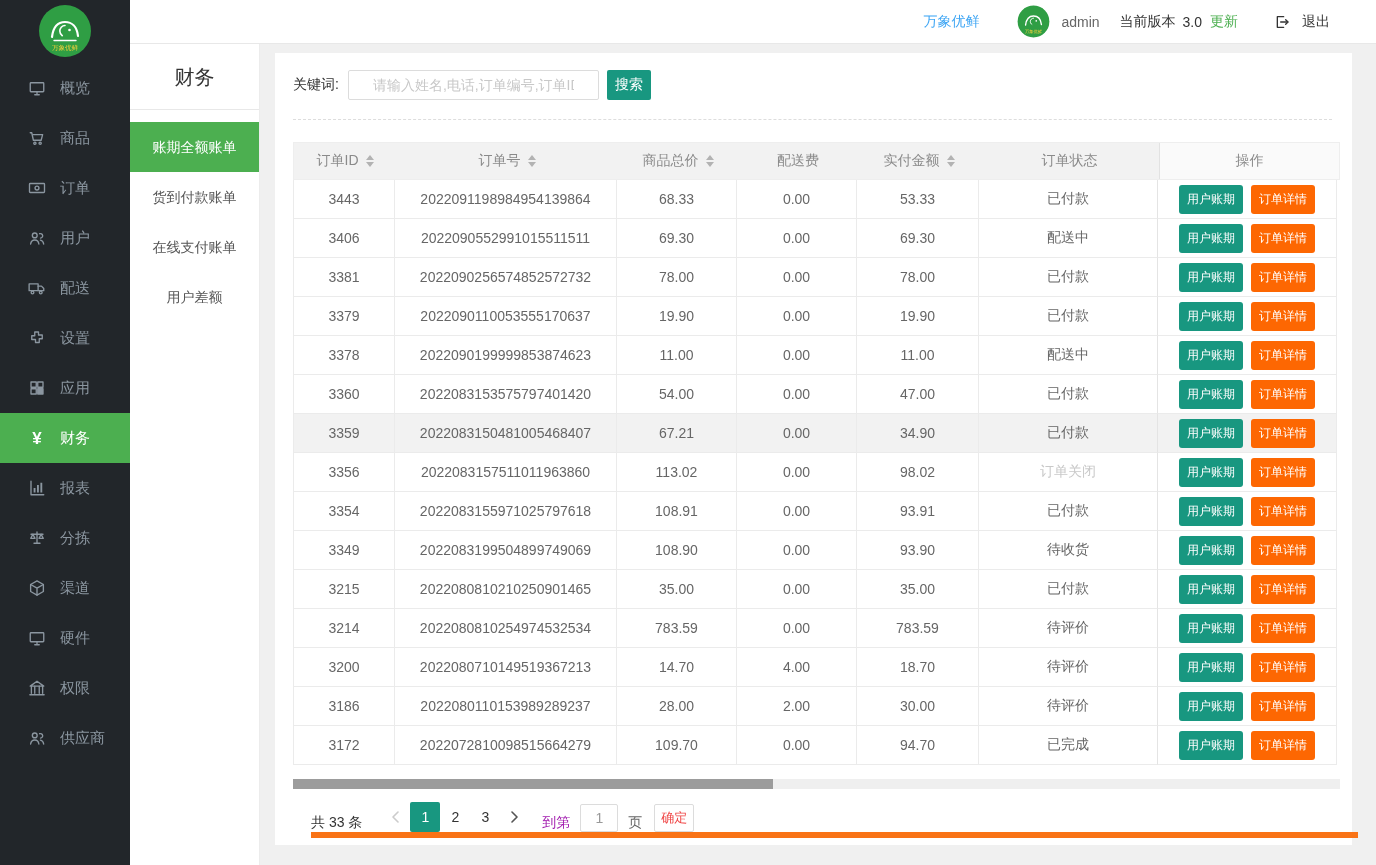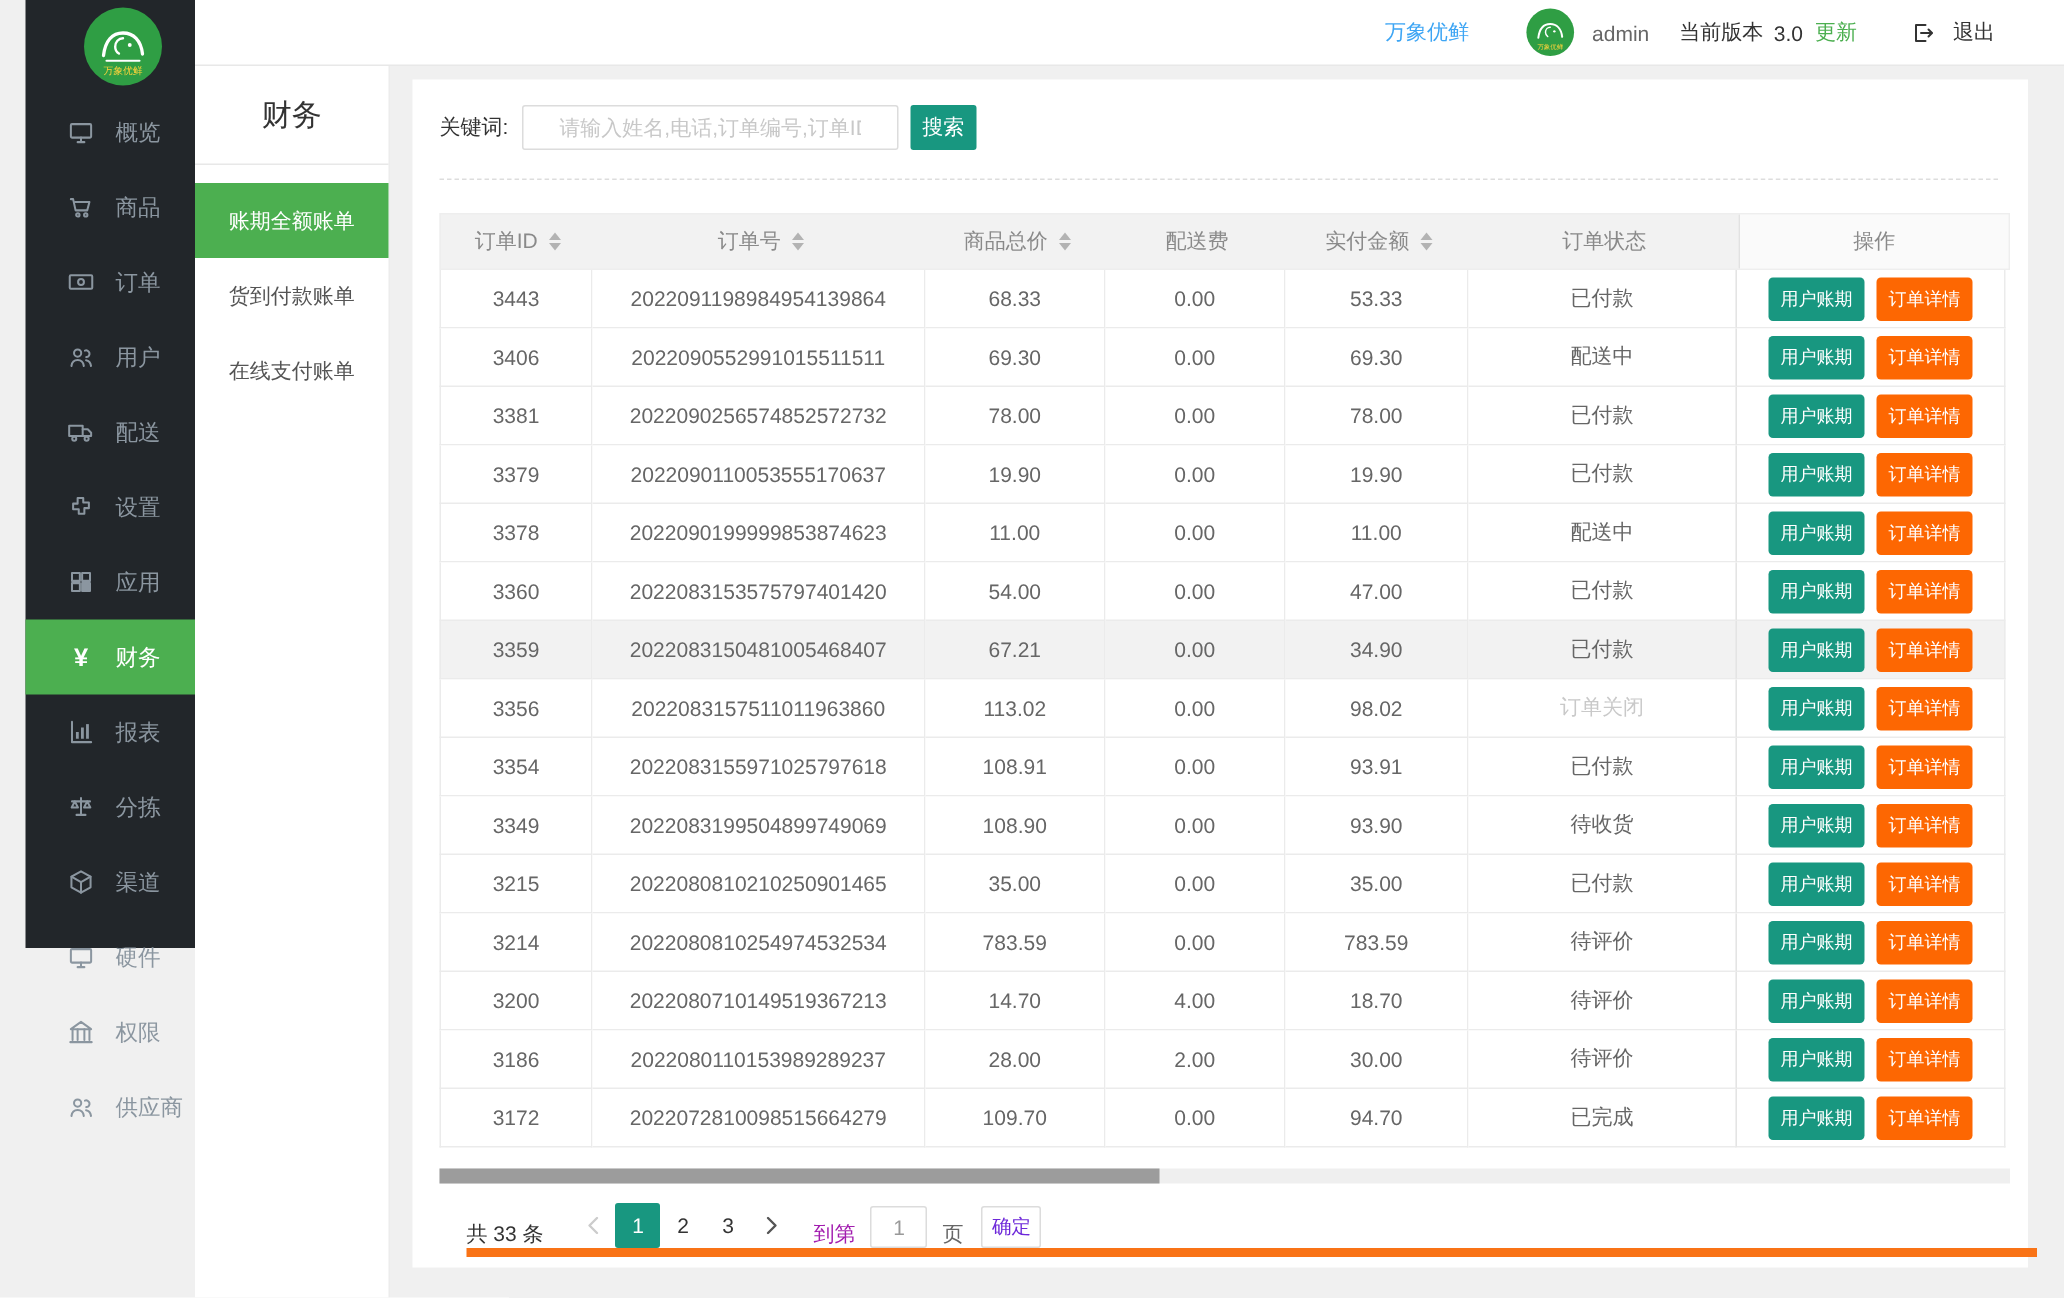--- a/index.html
+++ b/index.html
@@ -16,21 +16,21 @@
     display:flex; align-items:center; justify-content:flex-end; padding-right:46px; }
   .topbar .store-link { color:var(--blue); font-size:14px; cursor:pointer; margin-right:38px; }
   .topbar .avatar { width:33px; height:33px; border-radius:50%; overflow:hidden; cursor:pointer; }
   .topbar .username { color:#666; font-size:14px; margin:0 20px 0 11px; cursor:pointer; }
   .topbar .version-label { color:#333; font-size:14px; }
   .topbar .version-num { color:#333; font-size:14px; margin:0 8px 0 7px; }
   .topbar .update-link { color:var(--green); font-size:14px; cursor:pointer; margin-right:36px;text-align:right; }
   .topbar .logout { display:flex; align-items:center; gap:12px; color:#333; font-size:14px; cursor:pointer; }
   .topbar .logout svg { width:16px; height:16px; }
   
-  .sidebar { position:absolute; left:17px; top:0; width:130px; height:632px; background:#22262a; }
+  .sidebar { position:absolute; left:0; top:0; width:130px; height:865px; background:#22262a; }
   .logo-wrap { width:54px; height:54px; margin:4px auto 5px; }
   .menu-item { height:50px; display:flex; align-items:center; padding-left:27px; gap:13px;
     color:#8b96a0; font-size:15px; cursor:pointer; }
   .menu-item .ic { width:20px; height:20px; display:flex; align-items:center; justify-content:center; }
   .menu-item.active { background:var(--green); color:#fff; }
   .yuan-glyph { font-size:17px; font-weight:bold; line-height:1; }
   
   .submenu { position:absolute; left:130px; top:44px; width:130px; height:821px;
     background:#fff; border-right:1px solid #ececec; }
   .submenu-title { height:66px; line-height:66px; text-align:center; font-size:20px; color:#333;
@@ -84,21 +84,21 @@
   .pg-next { color:#555; }
   .pg-pages { display:flex; }
   .pg-page { width:30px; height:30px; display:flex; align-items:center; justify-content:center;
     border-radius:2px; cursor:pointer; color:#333; }
   .pg-page.active { background:var(--teal); color:#fff; }
   .pg-goto-label { color:#a21caf; margin-left:14px; }
   .pg-goto-input { width:38px; height:28px; border:1px solid #dcdcdc; border-radius:2px;
     text-align:center; font-size:14px; color:#999; margin:0 10px; outline:none; font-family:"Liberation Sans",sans-serif; }
   .pg-unit { color:#666; }
   .pg-confirm { margin-left:12px; width:40px; height:28px; background:#fff; border:1px solid #dcdcdc;
-    border-radius:2px; color:#6d28d9; font-size:13px; cursor:pointer; font-family:"Liberation Sans",sans-serif; }
+    border-radius:2px; color:#ef4444; font-size:13px; cursor:pointer; font-family:"Liberation Sans",sans-serif; }
 </style>
 </head>
 <body style="--green: #4caf50; --teal: #189780; --orange: #fd6702; --blue: #3da5f4;">
 
 <div class="sidebar">
   <div class="logo-wrap">
     <svg viewBox="0 0 54 54" width="54" height="54">
       <circle cx="27" cy="27" r="26" fill="#2f9e44"></circle>
       <path d="M14 33c1.2-10 6-15 13-15s12 5 13 14" fill="none" stroke="#fff" stroke-width="2.2" stroke-linecap="round"></path>
       <path d="M27 21.5c-3 0-5.2 2.6-5.2 5.6 0 2 .9 3.6 2.5 4.6" fill="none" stroke="#fff" stroke-width="1.6" stroke-linecap="round"></path>
@@ -294,20 +294,23 @@
       </div>
 
       <div class="submenu-item idx-1">
         <span>货到付款账单</span>
       </div>
 
       <div class="submenu-item idx-2">
         <span>在线支付账单</span>
       </div>
 
+      <div class="submenu-item idx-3">
+        <span>用户差额</span>
+      </div>
     </div>
 </div>
 
 <div class="card">
 
   <div class="search-row">
     <span class="search-label">关键词:</span>
     <input class="search-input" type="text" placeholder="请输入姓名,电话,订单编号,订单ID" style="">
     <button class="search-btn">搜索</button>
   </div>

